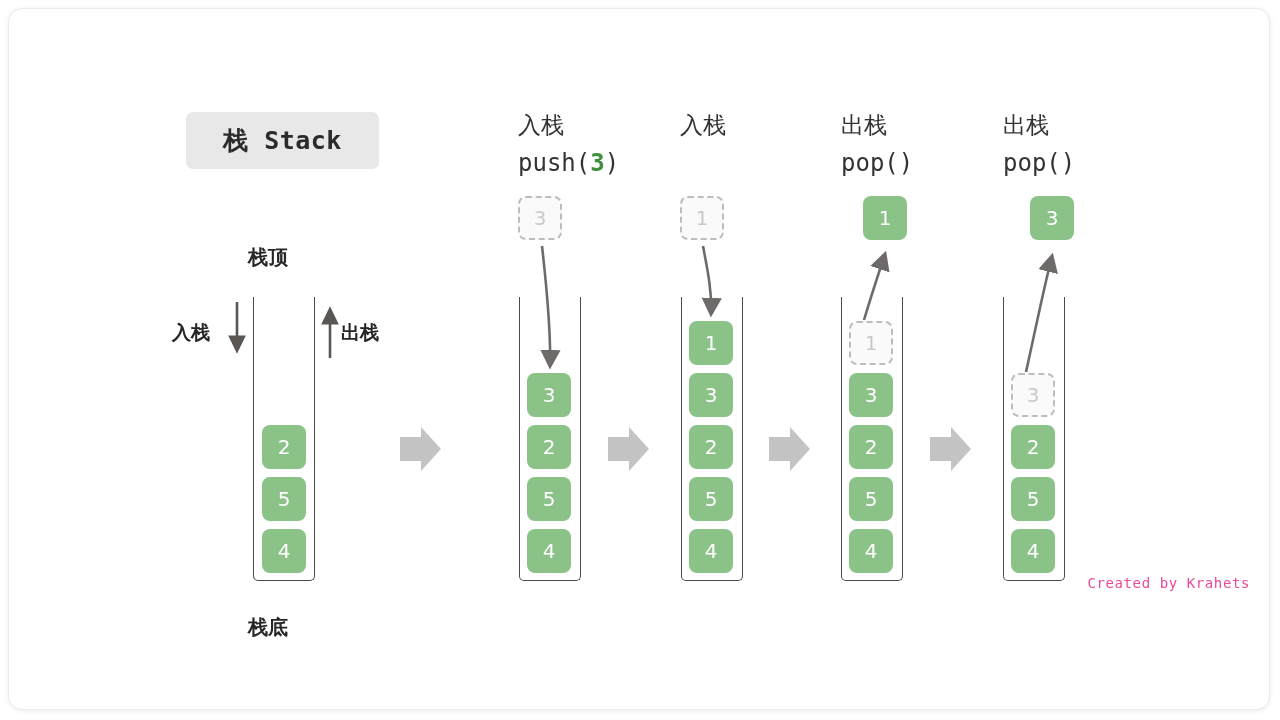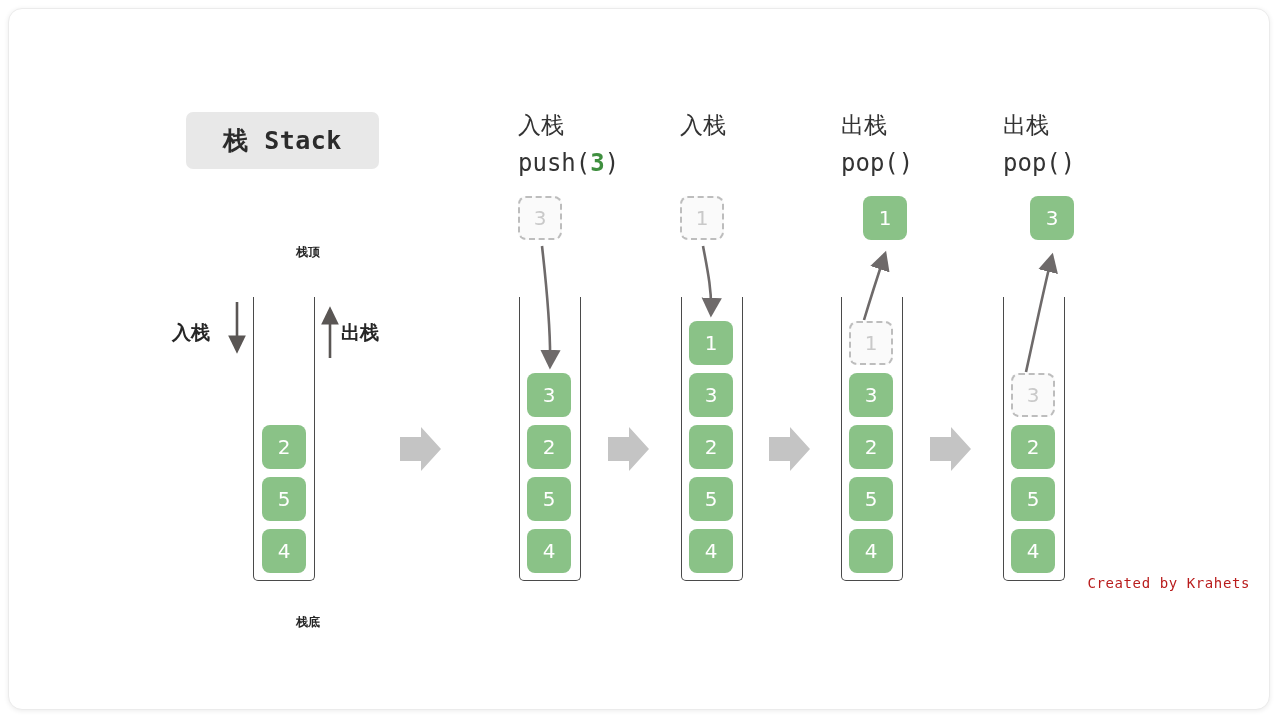--- a/index.html
+++ b/index.html
@@ -71,25 +71,25 @@
     position: absolute;
     color: #262626;
     font-size: 19px;
     font-weight: bold;
     font-family: "DejaVu Sans", "Liberation Sans", sans-serif;
     white-space: nowrap;
   }
   .cap-label {
     position: absolute;
     color: #262626;
-    font-size: 12px;
+    font-size: 20px;
     font-weight: bold;
     font-family: "DejaVu Sans", "Liberation Sans", sans-serif;
     white-space: nowrap;
-    text-align: right;
+    text-align: left;
   }
 
   
   .tube {
     position: absolute;
     box-sizing: border-box;
     border-left: 1.6px solid #4a4a4a;
     border-right: 1.6px solid #4a4a4a;
     border-bottom: 1.6px solid #4a4a4a;
     border-top: none;
@@ -129,21 +129,21 @@
     width: 1280px;
     height: 720px;
     pointer-events: none;
   }
 
   
   .watermark {
     position: absolute;
     right: 30px;
     bottom: 24px;
-    color: #b91c1c;
+    color: #ec4899;
     font-size: 14px;
     font-family: "DejaVu Sans Mono", "Liberation Mono", monospace;
     letter-spacing: 0.6px;
   }
 </style>
 </head>
 <body>
 
 <div id="canvas">
   <div id="card"></div>

